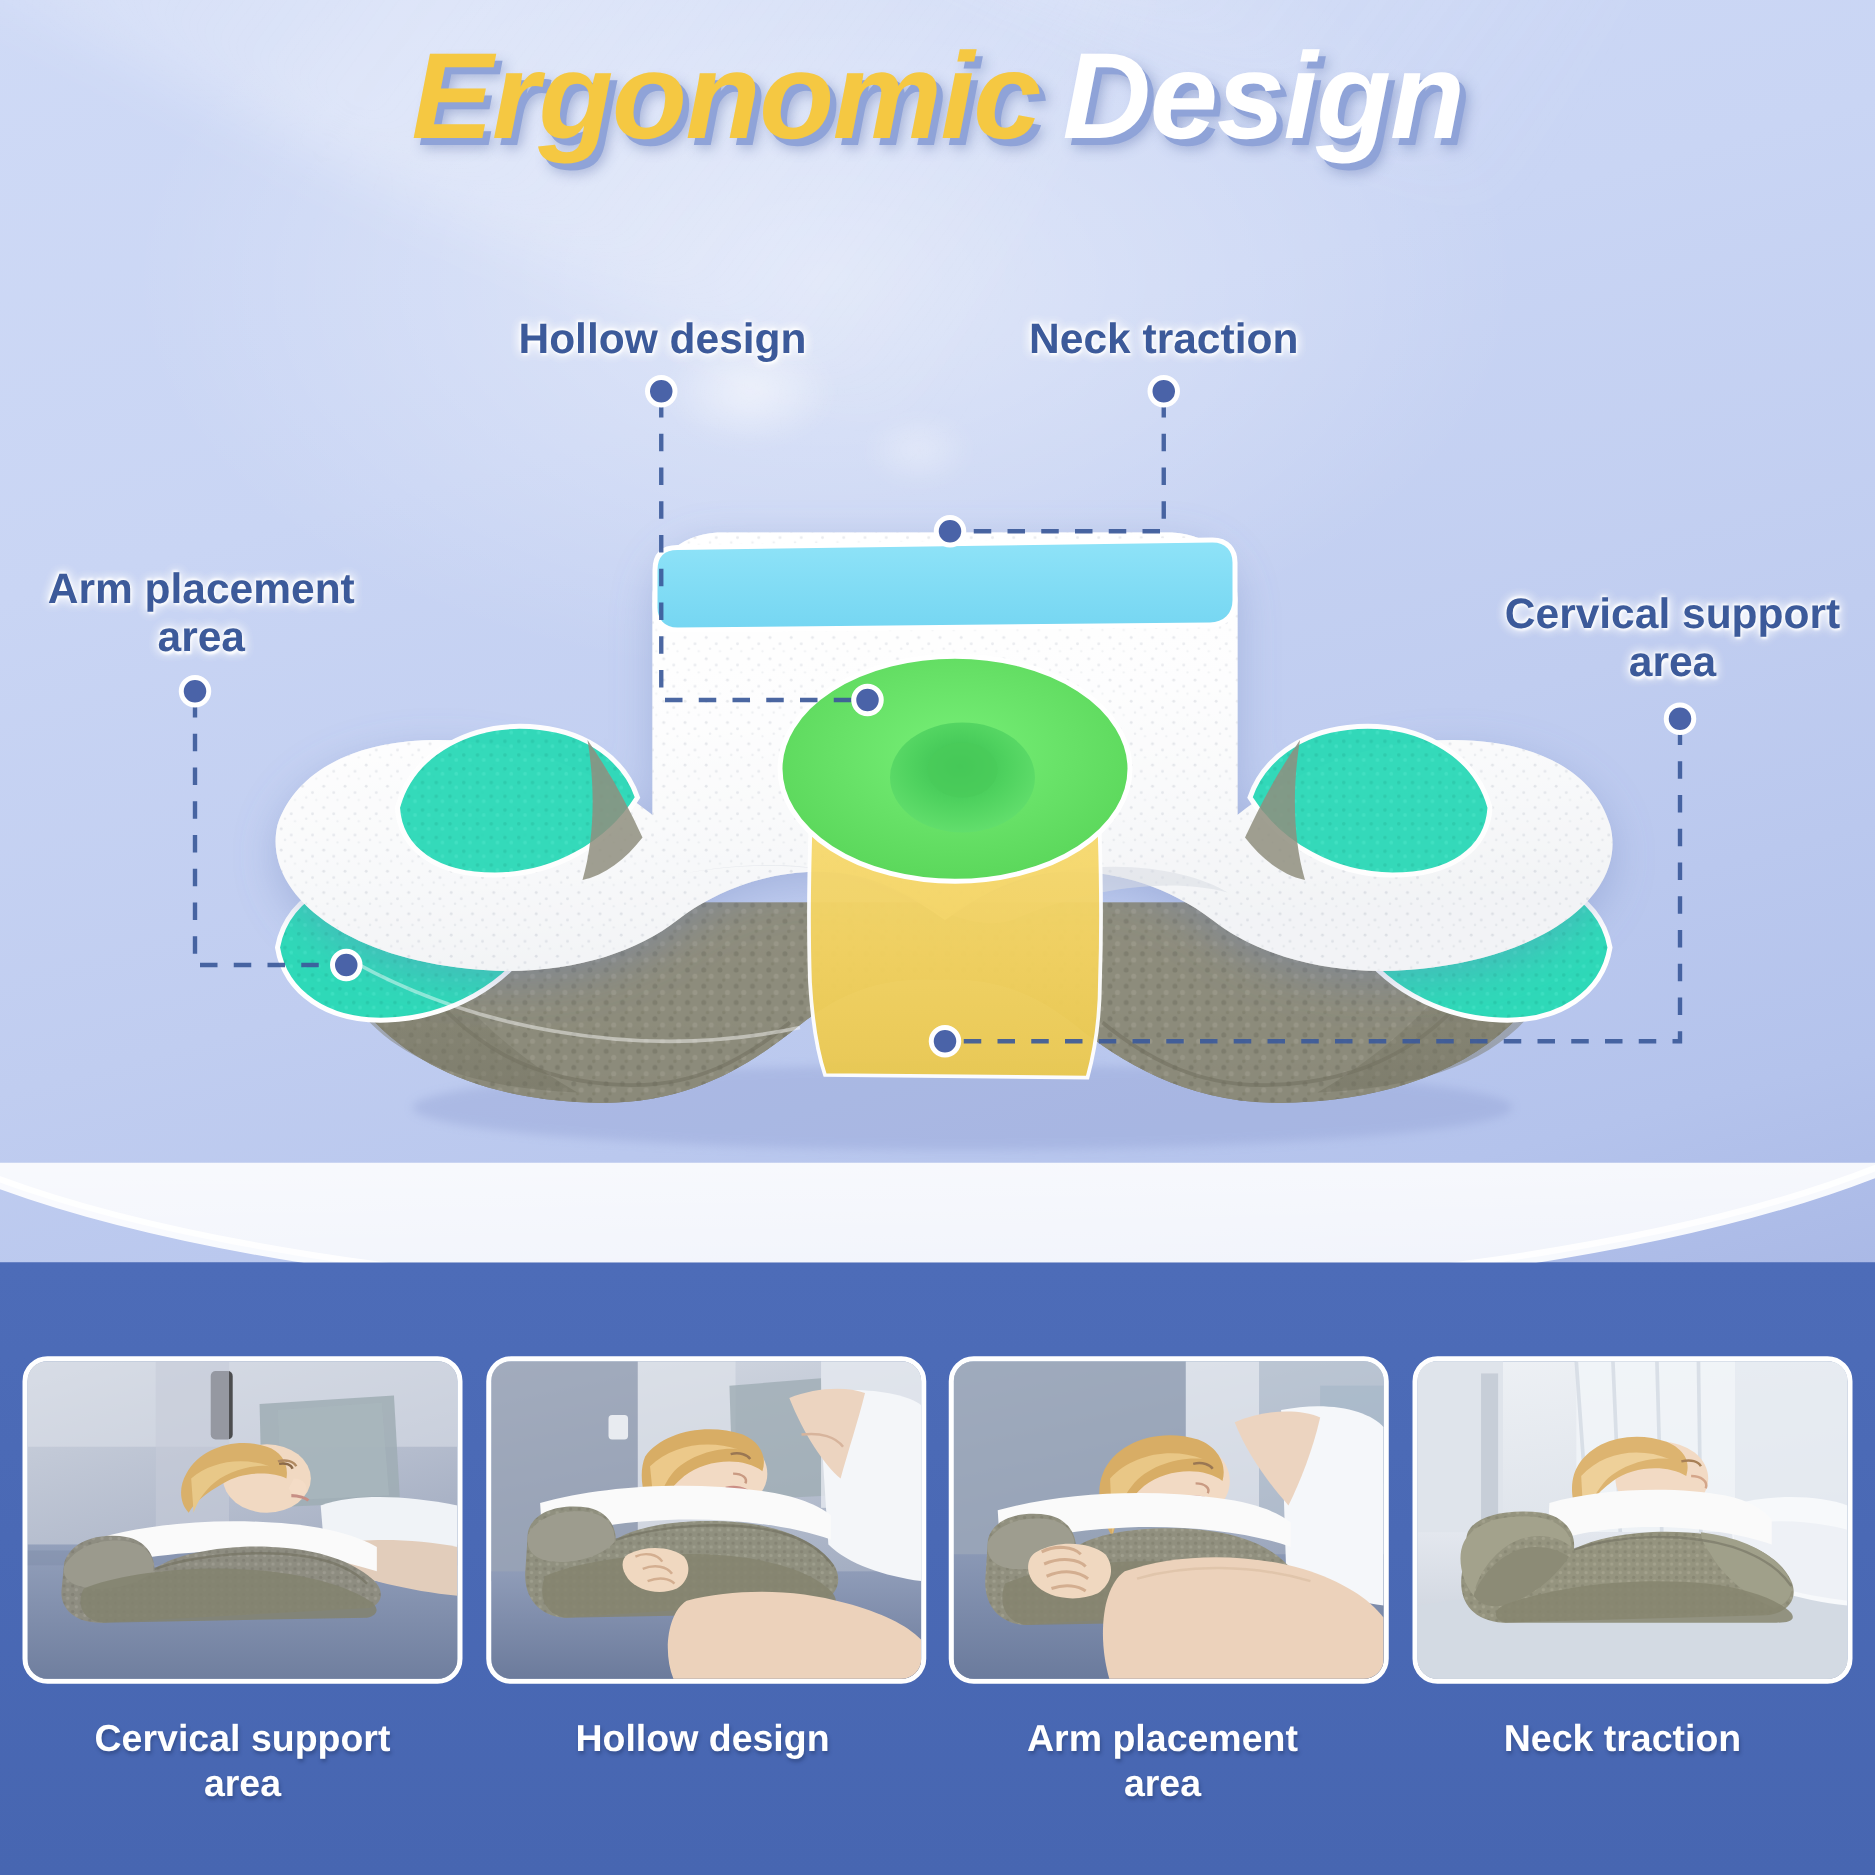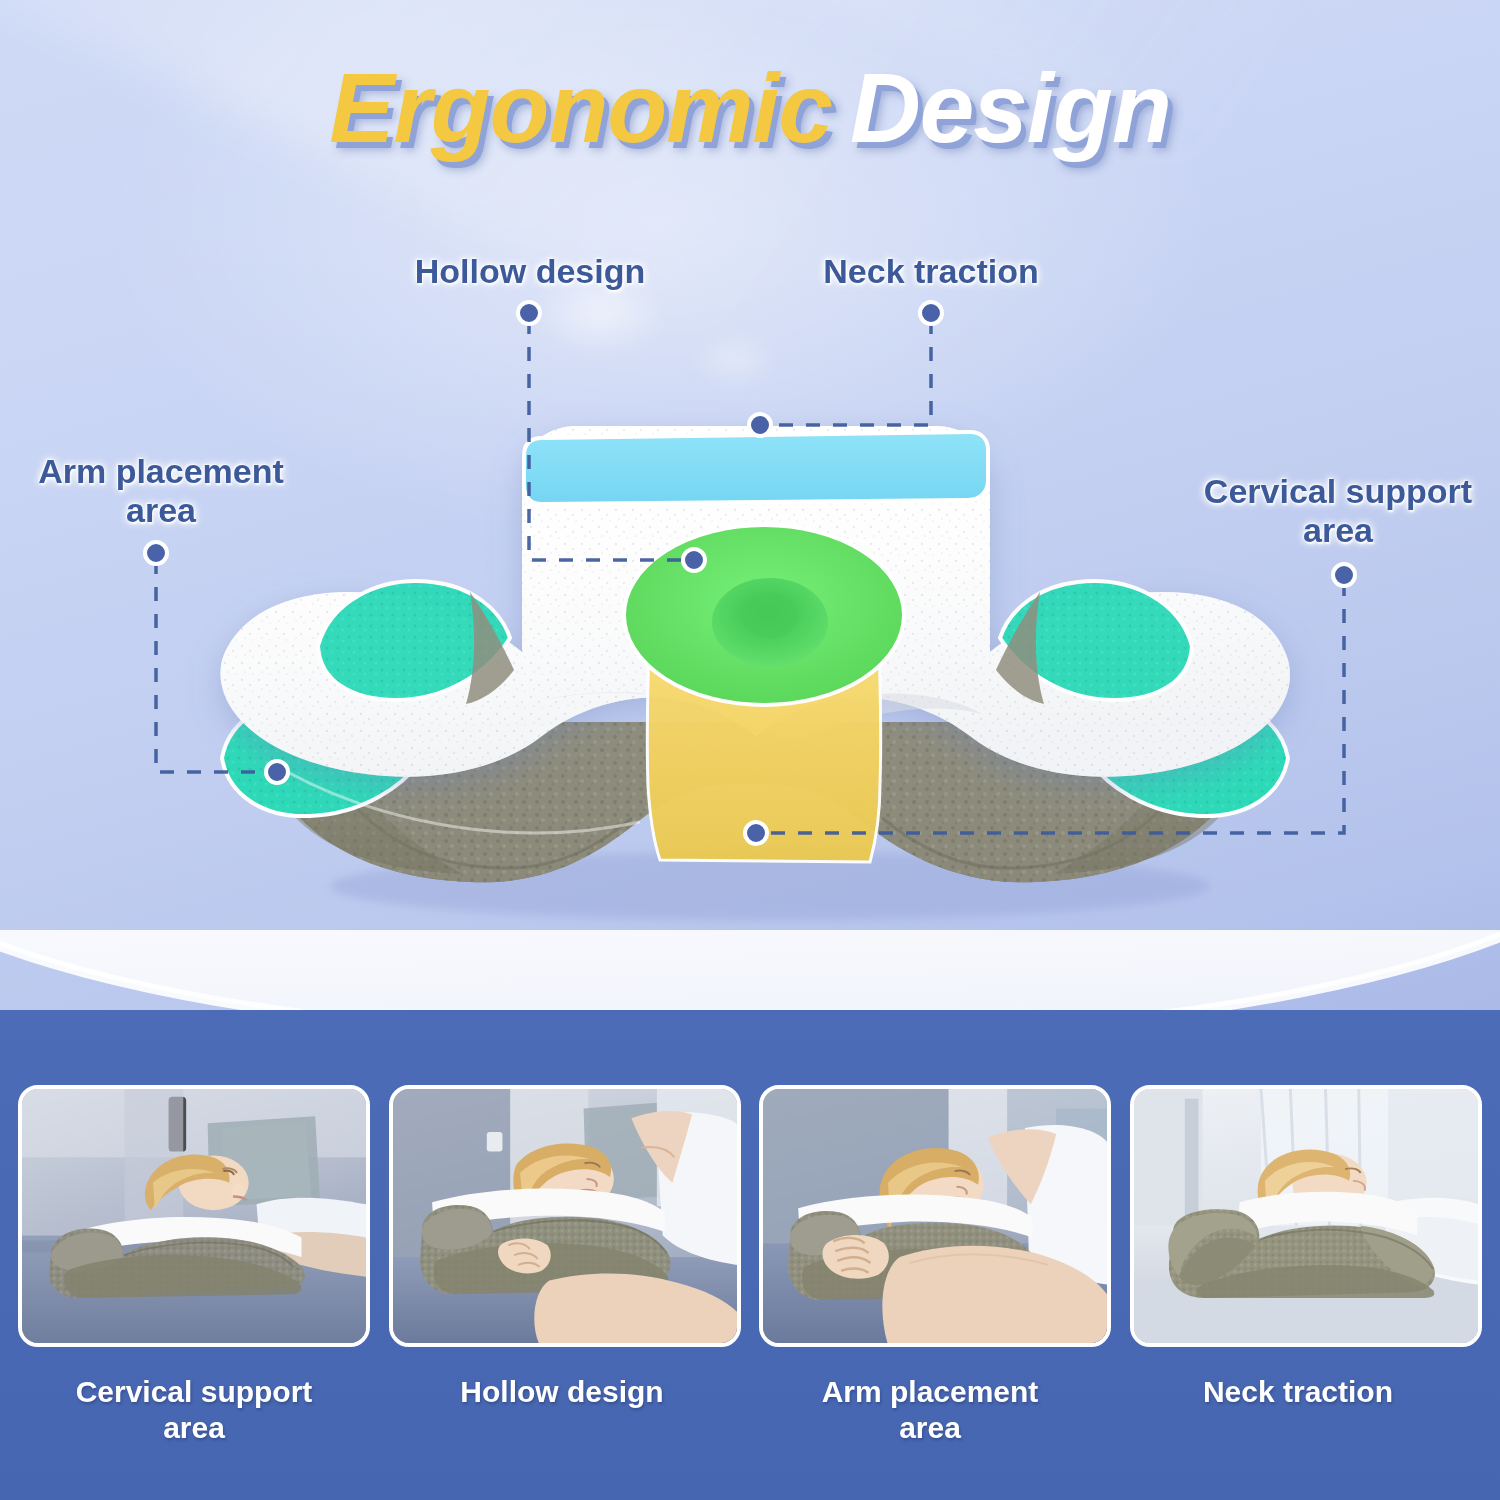--- a/index.html
+++ b/index.html
@@ -26,21 +26,21 @@
   }
   #sweep1 { left:-120px; top:-260px; width:1000px; height:420px; transform:rotate(26deg); }
   #sweep2 { left:420px; top:-300px; width:900px; height:300px; transform:rotate(26deg); opacity:.7;}
   #glow1 { position:absolute; left:530px; top:268px; width:140px; height:90px;
            background:radial-gradient(ellipse at center, rgba(255,255,255,.55), rgba(255,255,255,0) 70%); filter:blur(8px); }
   #glow2 { position:absolute; left:690px; top:330px; width:90px; height:60px;
            background:radial-gradient(ellipse at center, rgba(255,255,255,.35), rgba(255,255,255,0) 70%); filter:blur(8px); }
 
   
   #title-wrap {
-    position:absolute; left:0; top:52px; width:1500px; text-align:center;
+    position:absolute; left:0; top:20px; width:1500px; text-align:center;
     font-size:98px; font-weight:bold; font-style:italic;
     letter-spacing:-1px; white-space:nowrap;
   }
   #title-wrap .word1 {
     color:#f5c842;
     text-shadow: 5px 6px 0 #8fa3d8, 7px 8px 10px rgba(90,110,170,.45);
   }
   #title-wrap .word2 {
     color:#ffffff;
     text-shadow: 5px 6px 0 #8fa3d8, 7px 8px 10px rgba(90,110,170,.45);

